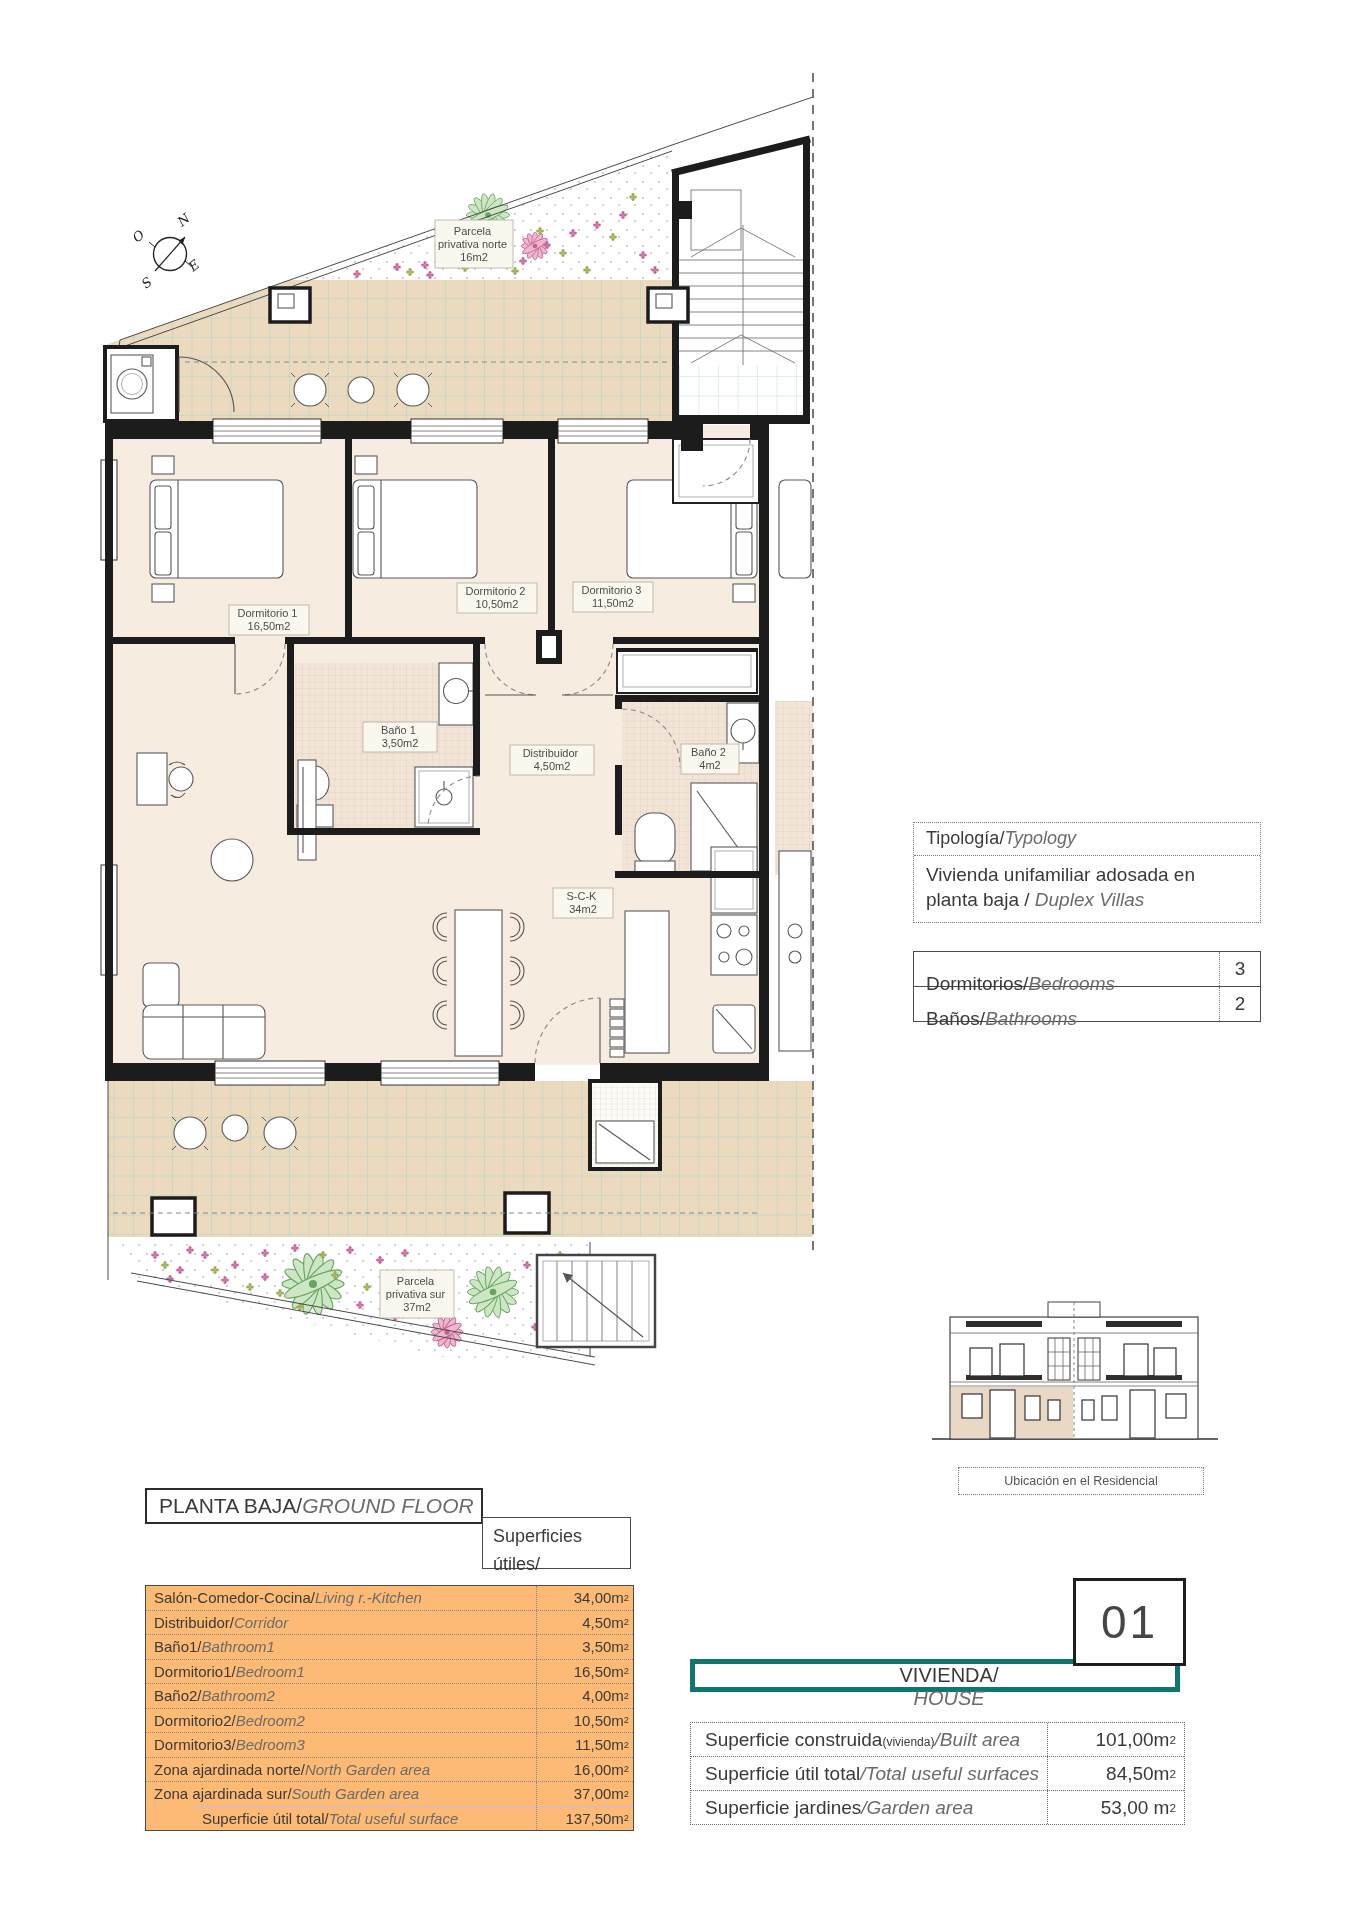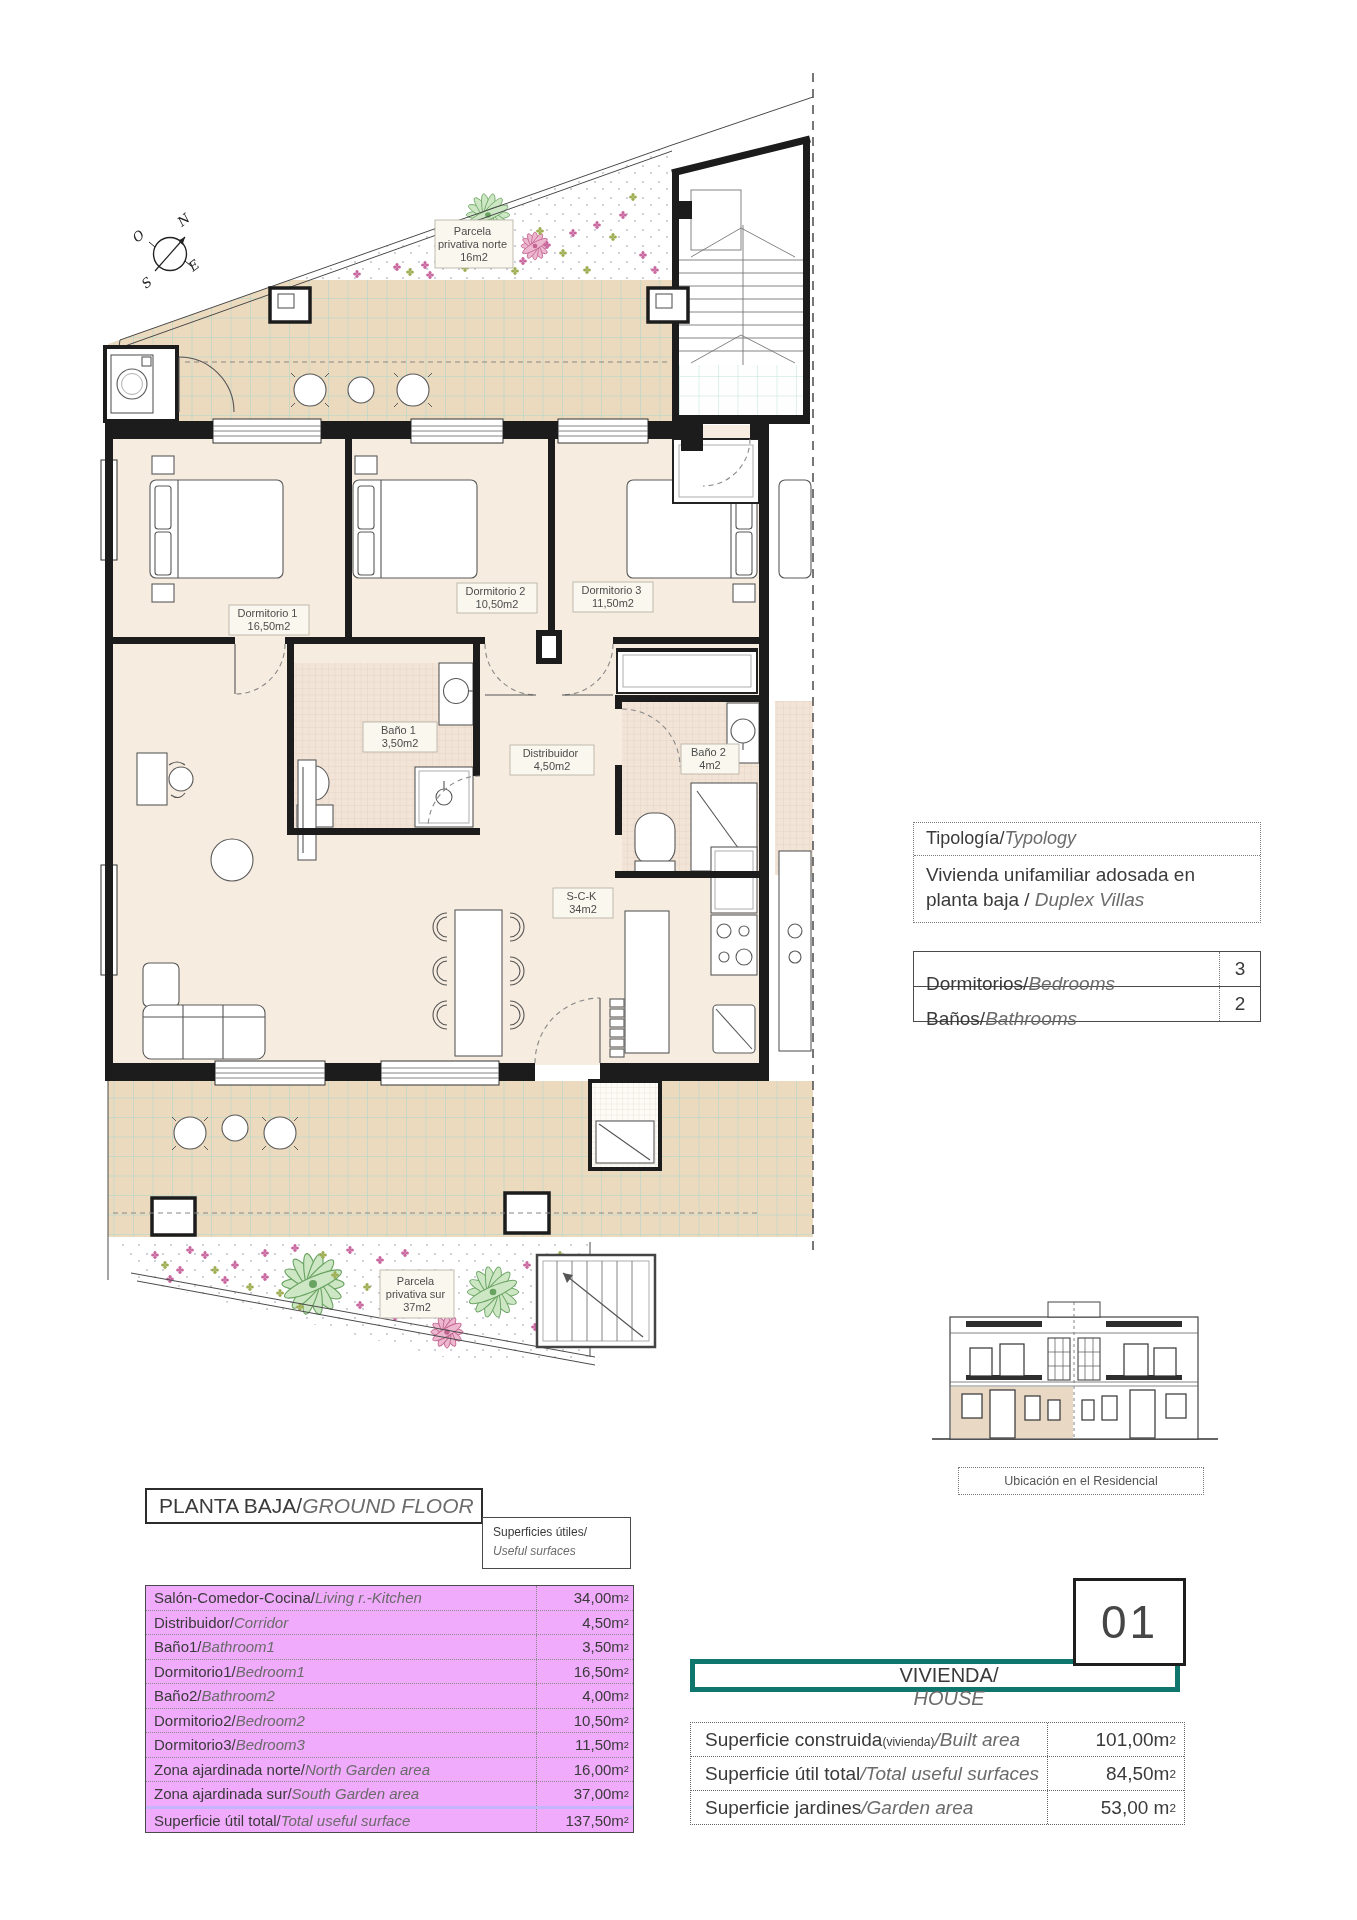--- a/index.html
+++ b/index.html
@@ -20,25 +20,25 @@
   .typ-row .val{width:40px;align-self:stretch;display:flex;align-items:center;justify-content:center;border-left:1px dotted #7a7a7a;}
 
   
   .loc-box{left:958px;top:1467px;width:244px;height:26px;border:1px dotted #7a7a7a;
            display:flex;align-items:center;justify-content:center;font-size:12.5px;color:#555;}
 
   
   .gf-title{left:145px;top:1488px;width:338px;height:36px;border:2px solid #2c2c2c;
             display:flex;align-items:center;padding-left:12px;font-size:21px;background:#fff;box-sizing:border-box;}
   .surf-box{left:482px;top:1517px;width:149px;height:52px;border:1px solid #4a4a4a;
-            box-sizing:border-box;padding:5px 0 0 10px;font-size:12px;line-height:1.55;background:#fff;}
-  .gf-table{left:145px;top:1585px;width:487px;border:1px solid #4a4a4a;background:#f0abfc;}
+            box-sizing:border-box;padding:5px 0 0 10px;font-size:18px;line-height:1.55;background:#fff;}
+  .gf-table{left:145px;top:1585px;width:487px;border:1px solid #4a4a4a;background:#fdba74;}
   .gf-row{display:flex;height:23.5px;align-items:center;font-size:15px;}
   .gf-row + .gf-row{border-top:1px dotted #8a8a8a;}
-  .gf-row.total{border-top:3px solid #c4b5fd;}
+  .gf-row.total{border-top:1px solid #c4b5fd;margin-left:48px;}
   .gf-row .lab{flex:1;padding-left:8px;white-space:nowrap;}
   .gf-row .val{width:92px;align-self:stretch;display:flex;align-items:center;justify-content:flex-end;
                padding-right:4px;border-left:1px dotted #8a8a8a;}
 
   
   .num-box{left:1073px;top:1578px;width:107px;height:82px;border:3px solid #1e1e1e;background:#fff;
            display:flex;align-items:center;justify-content:center;font-size:46px;color:#464646;letter-spacing:3px;z-index:3;}
   .house-title{left:690px;top:1659px;width:490px;height:33px;border:5px solid #0f766e;background:#fff;
                display:flex;align-items:center;padding-left:28px;font-size:20px;box-sizing:border-box;z-index:2;flex-direction:column;}
   .house-table{left:690px;top:1722px;width:493px;border:1px dotted #666;background:#fff;}

